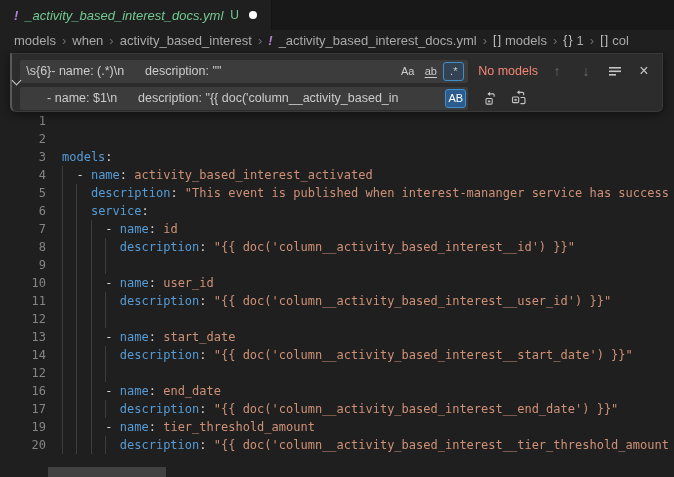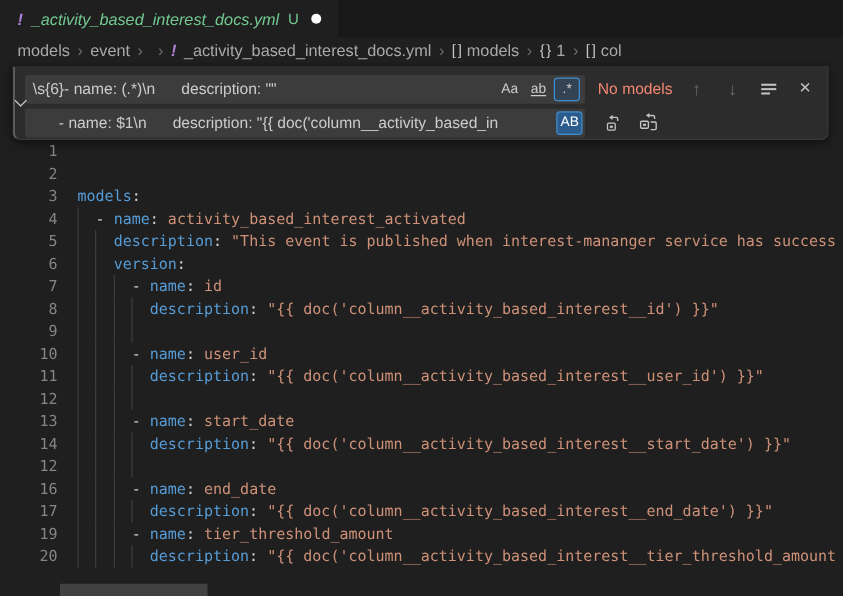--- a/index.html
+++ b/index.html
@@ -84,23 +84,26 @@
       <span class="tab-dot"></span>
     </div>
   </div>
 
   <div class="breadcrumbs" id="breadcrumbs">
       <span class="crumb">
         <span>models</span>
       </span>
       <span class="crumb-sep">›</span>
       <span class="crumb">
-        <span>event</span>
-      </span>
-      <span class="crumb-sep">›</span>
+        <span>when</span>
+      </span>
+      <span class="crumb-sep">›</span>
+      <span class="crumb">
+        <span>activity_based_interest</span>
+      </span>
       <span class="crumb-sep">›</span>
       <span class="crumb">
         <span class="yaml-exclaim">!</span>
         <span>_activity_based_interest_docs.yml</span>
       </span>
       <span class="crumb-sep">›</span>
       <span class="crumb">
         <span class="crumb-symbol">[ ]</span>
         <span>models</span>
       </span>
@@ -177,21 +180,21 @@
         </div>
       </div>
     </div>
 
     <div class="code-area" id="code-area">
         <div class="line"><span class="ln">1</span></div>
         <div class="line"><span class="ln">2</span><span class="ltext"></span></div>
         <div class="line"><span class="ln">3</span><span class="ltext"><span class="tk-k">models</span><span class="tk-p">:</span></span></div>
         <div class="line"><span class="ln">4</span><span class="guide" style="left: 62px;"></span><span class="ltext"><span class="tk-t">  </span><span class="tk-p">- </span><span class="tk-k">name</span><span class="tk-p">:</span><span class="tk-t"> </span><span class="tk-s">activity_based_interest_activated</span></span></div>
         <div class="line"><span class="ln">5</span><span class="guide" style="left: 62px;"></span><span class="guide" style="left: 76.449px;"></span><span class="ltext"><span class="tk-t">    </span><span class="tk-k">description</span><span class="tk-p">:</span><span class="tk-t"> </span><span class="tk-s">"This event is published when interest-mananger service has success</span></span></div>
-        <div class="line"><span class="ln">6</span><span class="guide" style="left: 62px;"></span><span class="guide" style="left: 76.449px;"></span><span class="ltext"><span class="tk-t">    </span><span class="tk-k">version</span><span class="tk-p">:</span></span></div>
+        <div class="line"><span class="ln">6</span><span class="guide" style="left: 62px;"></span><span class="guide" style="left: 76.449px;"></span><span class="ltext"><span class="tk-t">    </span><span class="tk-k">service</span><span class="tk-p">:</span></span></div>
         <div class="line"><span class="ln">7</span><span class="guide" style="left: 62px;"></span><span class="guide" style="left: 76.449px;"></span><span class="guide" style="left: 90.898px;"></span><span class="ltext"><span class="tk-t">      </span><span class="tk-p">- </span><span class="tk-k">name</span><span class="tk-p">:</span><span class="tk-t"> </span><span class="tk-s">id</span></span></div>
         <div class="line"><span class="ln">8</span><span class="guide" style="left: 62px;"></span><span class="guide" style="left: 76.449px;"></span><span class="guide" style="left: 90.898px;"></span><span class="guide" style="left: 105.347px;"></span><span class="ltext"><span class="tk-t">        </span><span class="tk-k">description</span><span class="tk-p">:</span><span class="tk-t"> </span><span class="tk-s">"{{ doc('column__activity_based_interest__id') }}"</span></span></div>
         <div class="line"><span class="ln">9</span><span class="guide" style="left: 62px;"></span><span class="guide" style="left: 76.449px;"></span><span class="guide" style="left: 90.898px;"></span><span class="guide" style="left: 105.347px;"></span><span class="ltext"></span></div>
         <div class="line"><span class="ln">10</span><span class="guide" style="left: 62px;"></span><span class="guide" style="left: 76.449px;"></span><span class="guide" style="left: 90.898px;"></span><span class="ltext"><span class="tk-t">      </span><span class="tk-p">- </span><span class="tk-k">name</span><span class="tk-p">:</span><span class="tk-t"> </span><span class="tk-s">user_id</span></span></div>
         <div class="line"><span class="ln">11</span><span class="guide" style="left: 62px;"></span><span class="guide" style="left: 76.449px;"></span><span class="guide" style="left: 90.898px;"></span><span class="guide" style="left: 105.347px;"></span><span class="ltext"><span class="tk-t">        </span><span class="tk-k">description</span><span class="tk-p">:</span><span class="tk-t"> </span><span class="tk-s">"{{ doc('column__activity_based_interest__user_id') }}"</span></span></div>
         <div class="line"><span class="ln">12</span><span class="guide" style="left: 62px;"></span><span class="guide" style="left: 76.449px;"></span><span class="guide" style="left: 90.898px;"></span><span class="guide" style="left: 105.347px;"></span><span class="ltext"></span></div>
         <div class="line"><span class="ln">13</span><span class="guide" style="left: 62px;"></span><span class="guide" style="left: 76.449px;"></span><span class="guide" style="left: 90.898px;"></span><span class="ltext"><span class="tk-t">      </span><span class="tk-p">- </span><span class="tk-k">name</span><span class="tk-p">:</span><span class="tk-t"> </span><span class="tk-s">start_date</span></span></div>
         <div class="line"><span class="ln">14</span><span class="guide" style="left: 62px;"></span><span class="guide" style="left: 76.449px;"></span><span class="guide" style="left: 90.898px;"></span><span class="guide" style="left: 105.347px;"></span><span class="ltext"><span class="tk-t">        </span><span class="tk-k">description</span><span class="tk-p">:</span><span class="tk-t"> </span><span class="tk-s">"{{ doc('column__activity_based_interest__start_date') }}"</span></span></div>
         <div class="line"><span class="ln">12</span><span class="guide" style="left: 62px;"></span><span class="guide" style="left: 76.449px;"></span><span class="guide" style="left: 90.898px;"></span><span class="guide" style="left: 105.347px;"></span><span class="ltext"></span></div>
         <div class="line"><span class="ln">16</span><span class="guide" style="left: 62px;"></span><span class="guide" style="left: 76.449px;"></span><span class="guide" style="left: 90.898px;"></span><span class="ltext"><span class="tk-t">      </span><span class="tk-p">- </span><span class="tk-k">name</span><span class="tk-p">:</span><span class="tk-t"> </span><span class="tk-s">end_date</span></span></div>

